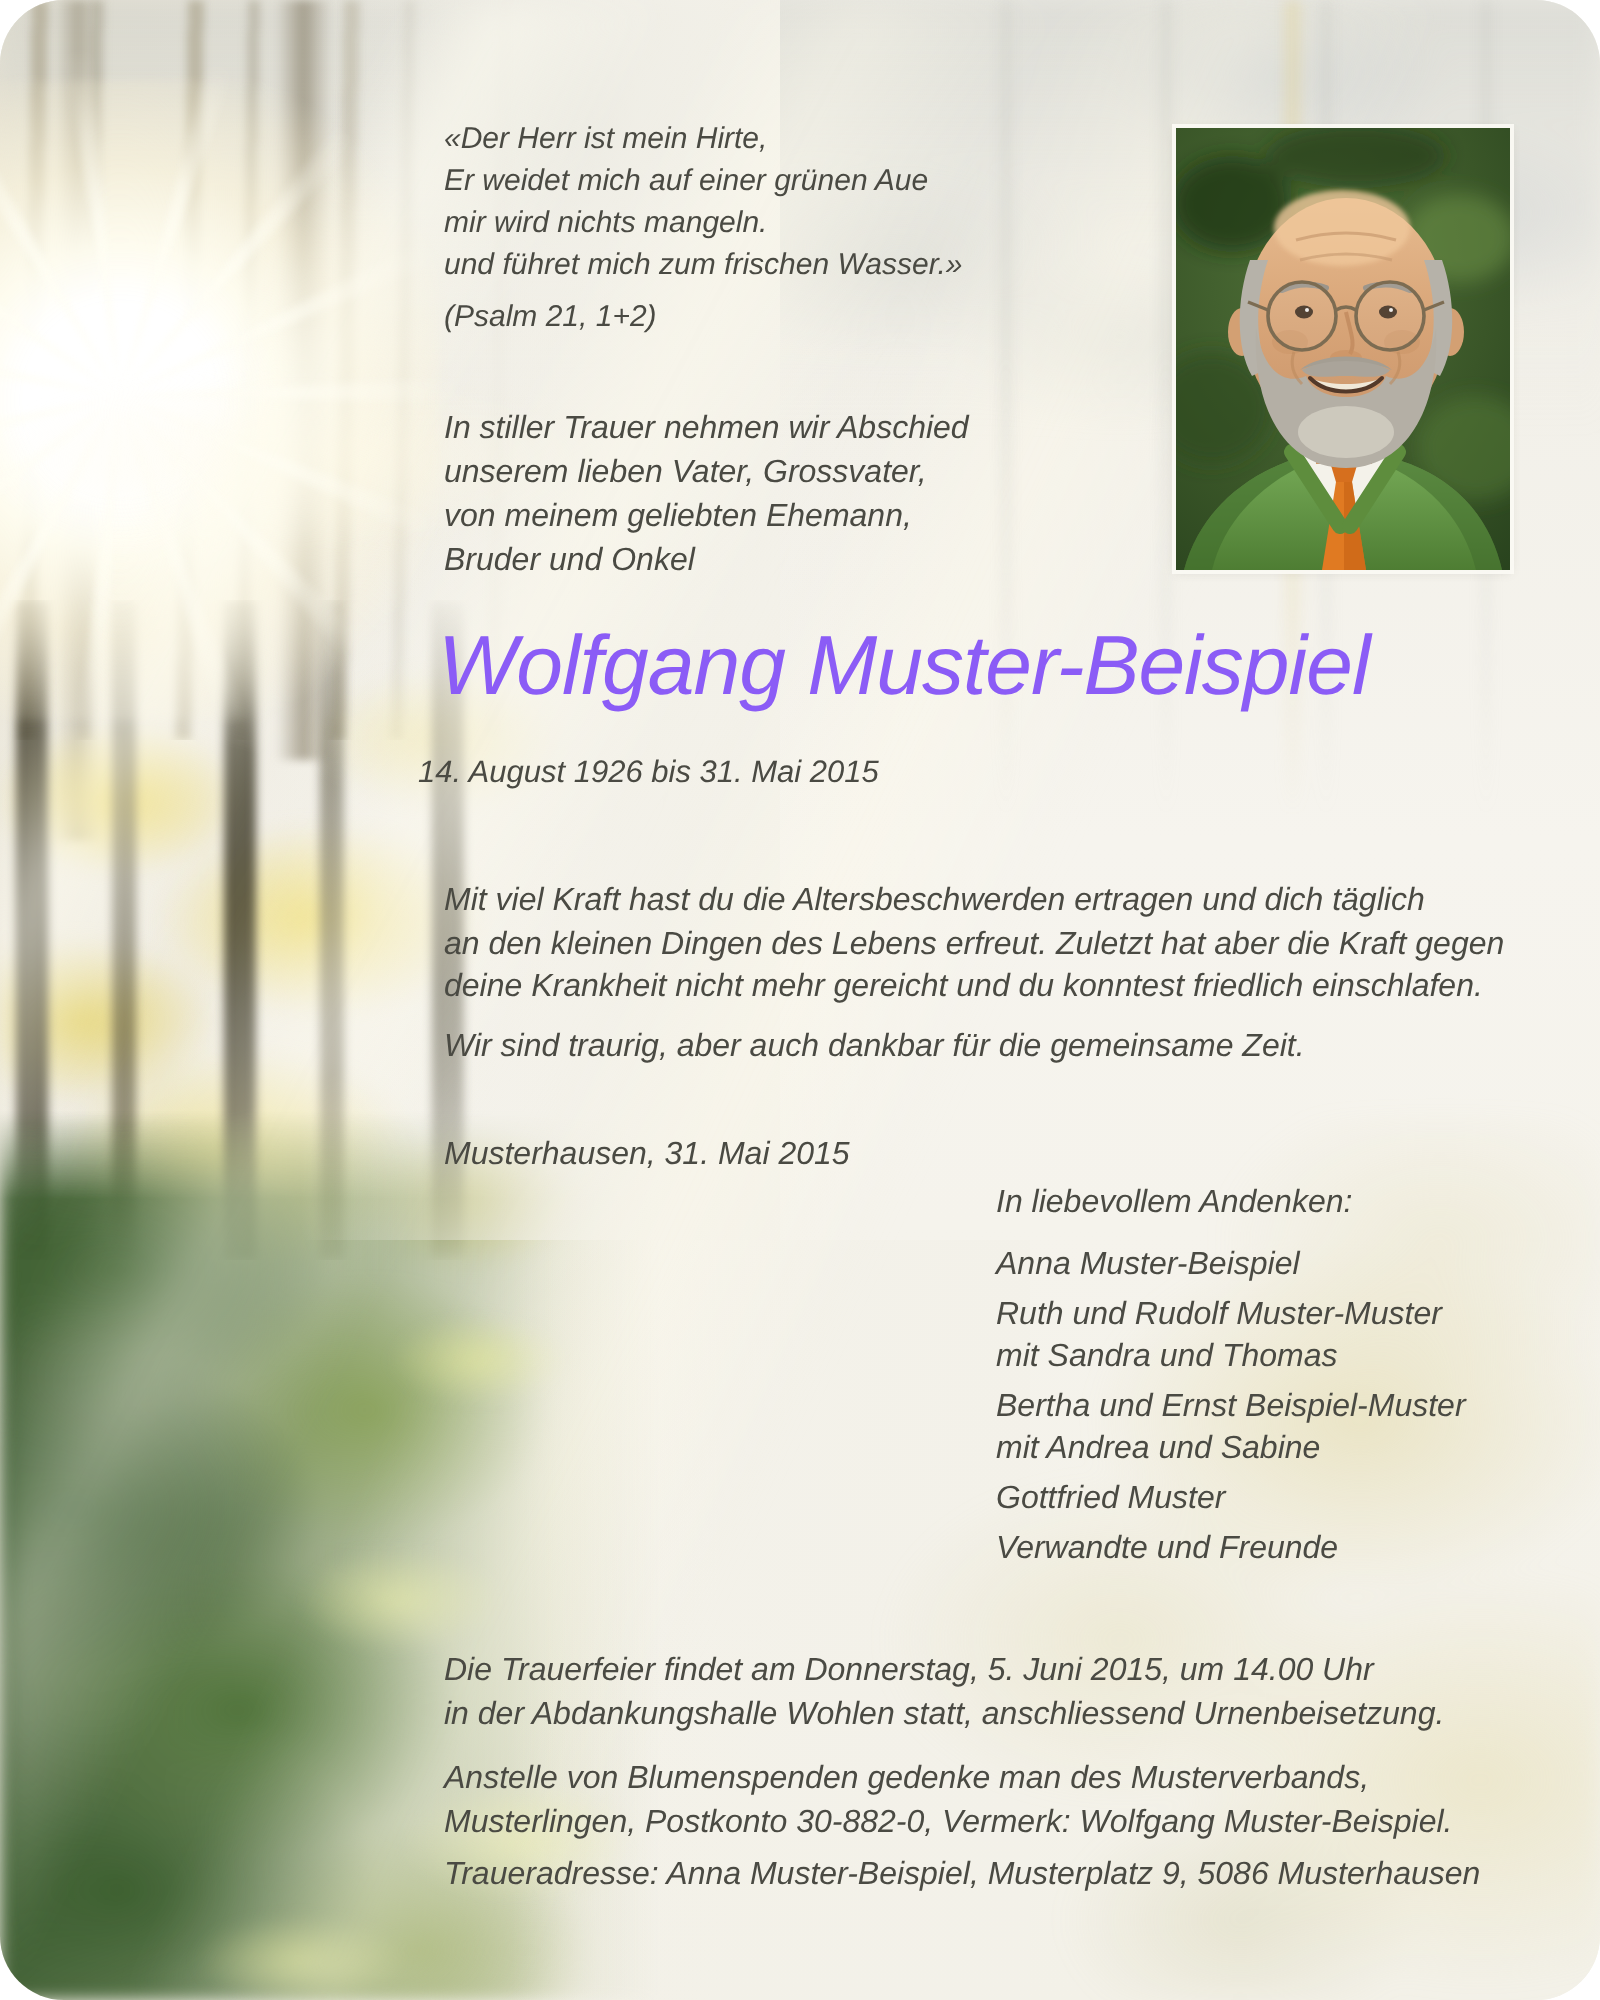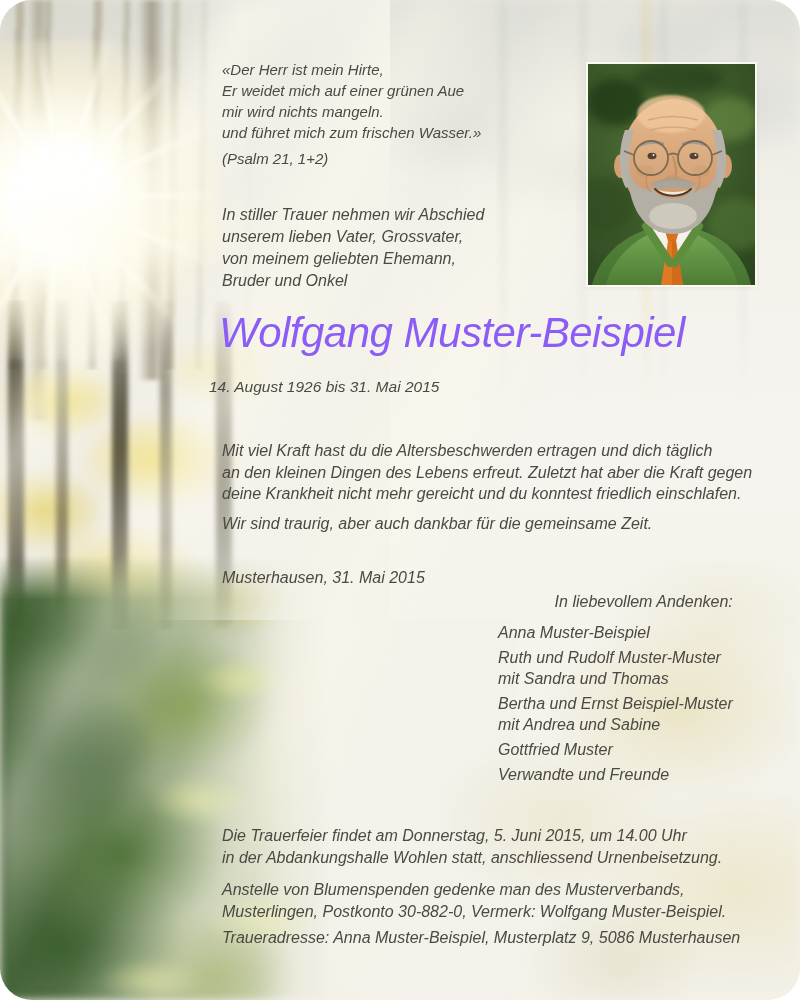--- a/index.html
+++ b/index.html
@@ -136,21 +136,21 @@
   .quote{left:222px; top:59px; width:235px; font-size:15px; line-height:21px;}
   .quote .qsource{text-align:left; margin-top:5px;}
   .intro{left:222px; top:204px; line-height:22px;}
   .name{left:219px; top:309px; font-size:42px; line-height:1.15; font-weight:normal;
         color:#8b5cf6; letter-spacing:-0.5px; margin:0;}
   .dates{left:209px; top:376px; font-size:15.5px;}
   .tribute1{left:222px; top:440px;}
   .tribute2{left:222px; top:513px;}
   .placedate{left:222px; top:567px;}
   .remembrance{left:498px; top:591px; line-height:21px;}
-  .rem-heading{margin-bottom:10px;text-align:right;}
+  .rem-heading{margin-bottom:10px;}
   .rem-entry{margin-bottom:4px;}
   .service{left:222px; top:825px; line-height:22px;}
   .donations{left:222px; top:879px; line-height:22px;}
   .address{left:222px; top:927px;}
 
   .photo{position:absolute; left:588px; top:64px; width:167px; height:221px; margin:0;
     outline:2px solid rgba(252,251,245,0.9);
     box-shadow:0 1px 5px rgba(90,90,70,0.18);
     background:#35521f;}
   .photo svg{display:block; width:100%; height:100%;}

